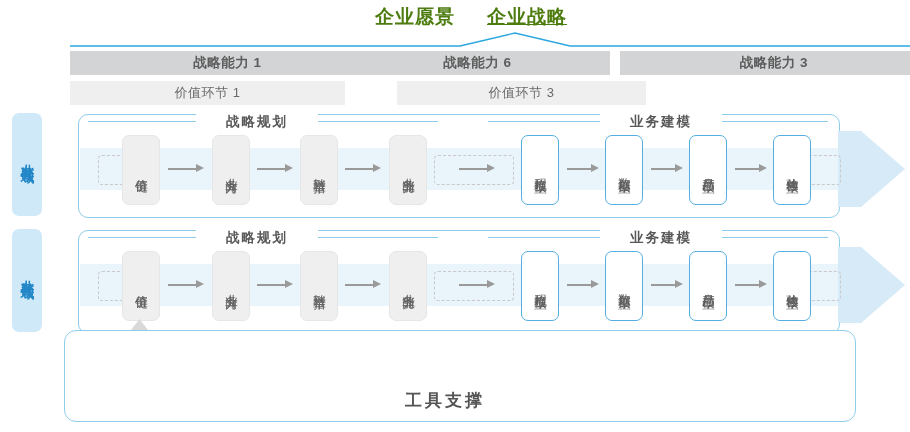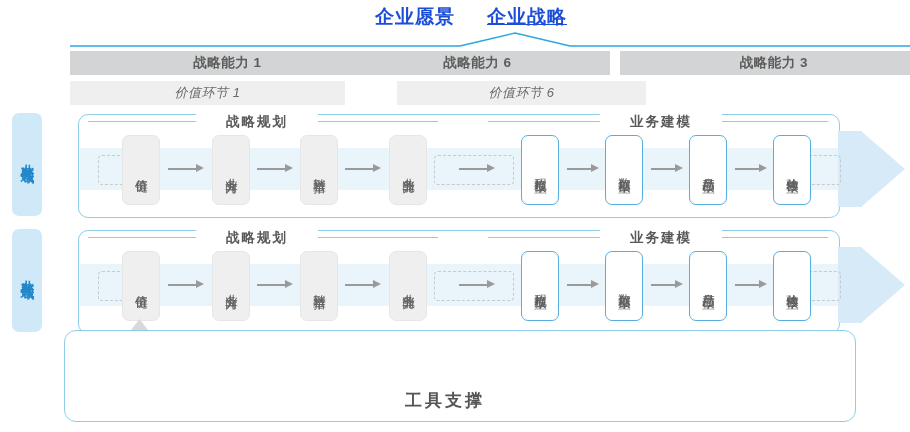--- a/index.html
+++ b/index.html
@@ -6,21 +6,21 @@
   body{
     font-family:"Liberation Sans","DejaVu Sans",sans-serif;
     width:910px;height:432px;position:relative;overflow:hidden;
     color:#5a5a5a;
   }
   .canvas{position:absolute;left:0;top:0;width:910px;height:432px;}
   .abs{position:absolute;}
 
   
   .vision-title{
-    top:4px;font-size:19px;font-weight:bold;color:#1d4ed8;
+    top:4px;font-size:19px;font-weight:bold;color:#4d7c0f;
     letter-spacing:1px;white-space:nowrap;
   }
 
   
   .cap-bar{
     height:24px;background:#d2d4d5;color:#5c5c5c;
     font-size:13.5px;font-weight:bold;
     display:flex;align-items:center;justify-content:center;
     letter-spacing:.5px;
   }
@@ -137,28 +137,28 @@
   <div class="abs cap-bar" style="left:70px;top:51px;width:315px;">
     <span>战略能力 1</span>
   </div>
   <div class="abs cap-bar" style="left:345px;top:51px;width:265px;">
     <span>战略能力 6</span>
   </div>
   <div class="abs cap-bar" style="left:620px;top:51px;width:308px;">
     <span>战略能力 3</span>
   </div>
 
-  <div class="abs" style="left:70px;top:81px;width:840px;height:24px;display:flex;font-style:italic;">
+  <div class="abs" style="left:70px;top:81px;width:840px;height:24px;display:flex;">
     <div class="val-bar" style="width:275px;">
       <span>价值环节 1</span>
     </div>
     <div class="val-notch"></div>
     <div class="val-notch"></div>
     <div class="val-bar" style="width:249px;">
-      <span>价值环节 6</span>
+      <span>价值环节 3</span>
     </div>
     <div class="val-notch"></div>
   </div>
 
   <div class="abs domain-tab" style="left:12px;top:113px;height:103px;">
     <span>业务领域 1</span>
   </div>
   <div class="abs domain-tab" style="left:12px;top:229px;height:103px;">
     <span>业务领域 2</span>
   </div>

